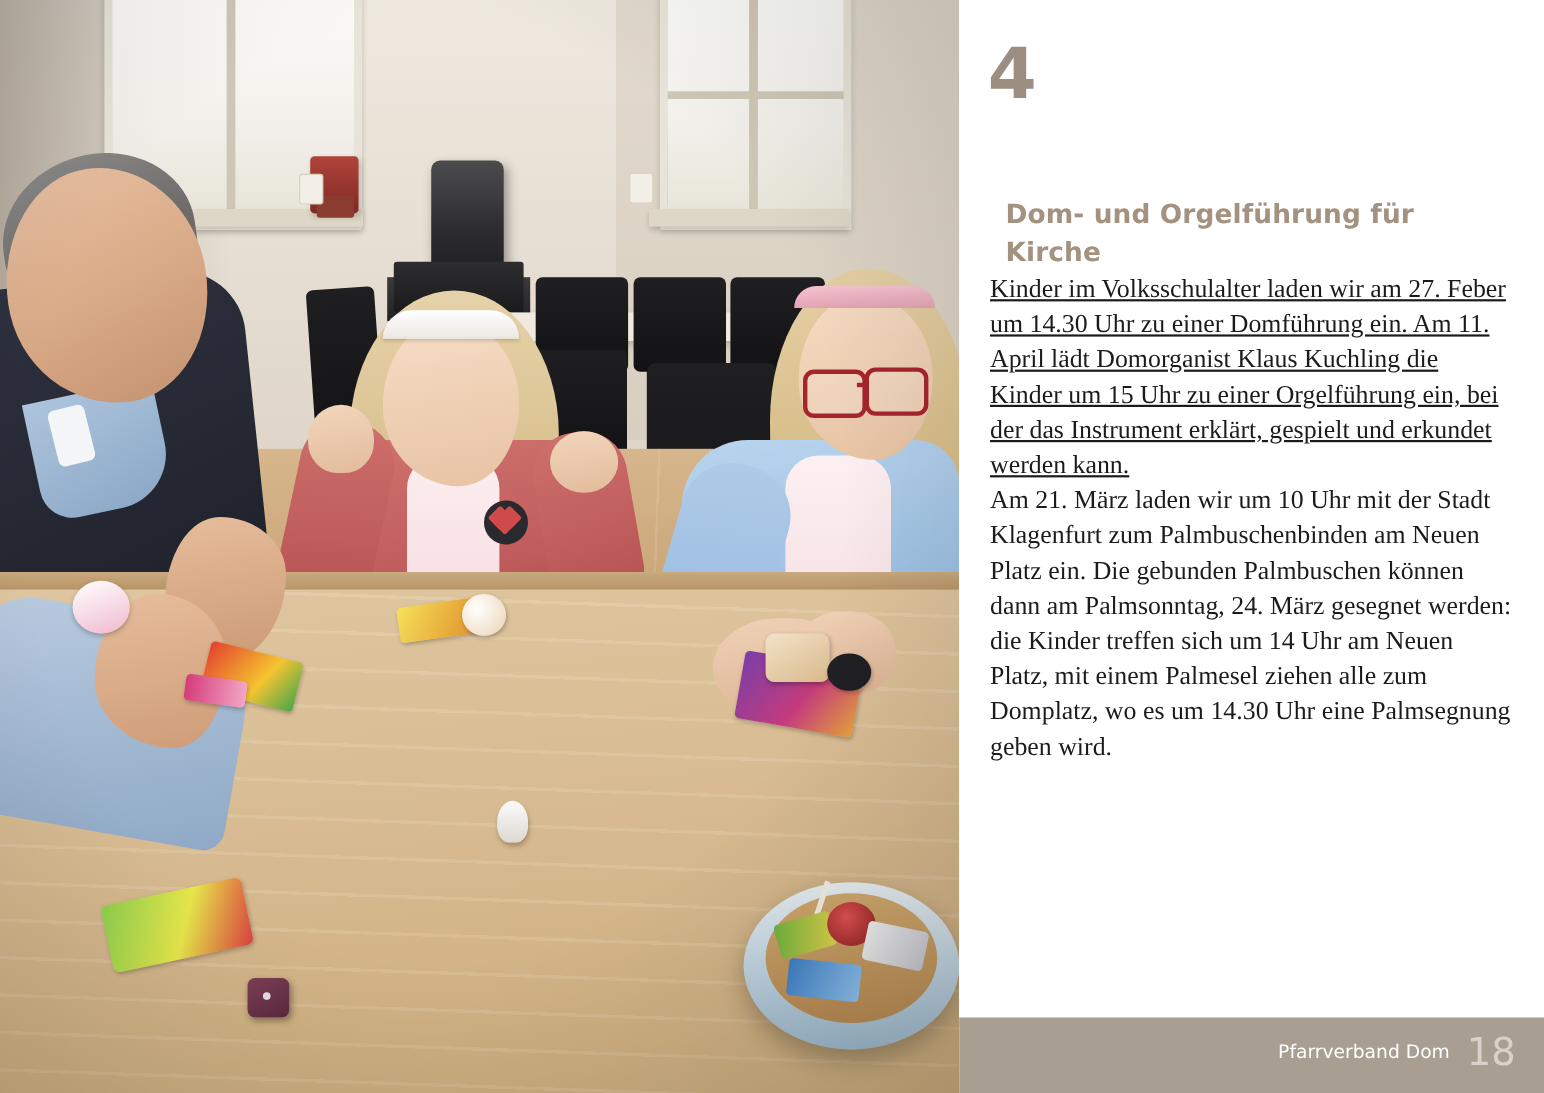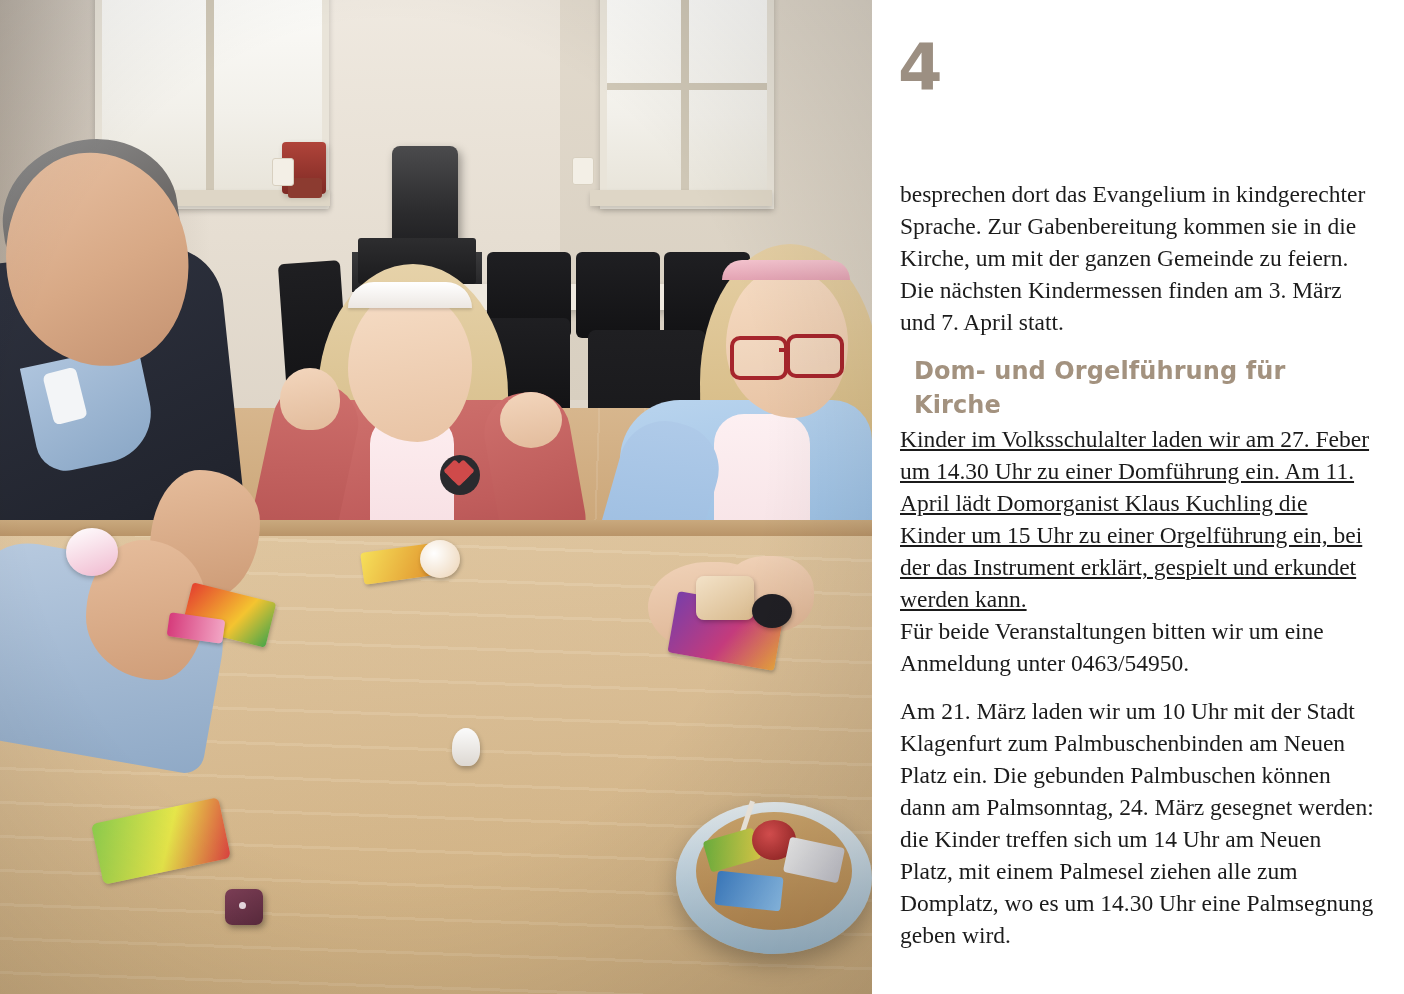--- a/index.html
+++ b/index.html
@@ -617,23 +617,25 @@
       <div class="photo-vignette"></div>
     </div>
   </div>
 
   <div class="text-panel">
 
     <div class="chapter-num">4</div>
 
     <div class="body-col">
 
-      <p>besprechen dort das Evangelium in kindgerechter Sprache. Zur Gabenbereitung kommen sie in die Kirche, um mit der ganzen Gemeinde zu feiern. Die nächsten Kindermessen finden am 3. März und 7. April statt.</p>
 
       <h2 class="section-head">Dom- und Orgelführung für Kirche</h2>
       <p class="tight">Kinder im Volksschulalter laden wir am 27. Feber um 14.30 Uhr zu einer Domführung ein. Am 11. April lädt Domorganist Klaus Kuchling die Kinder um 15 Uhr zu einer Orgelführung ein, bei der das Instrument erklärt, gespielt und erkundet werden kann.</p>
-      <p>Für beide Veranstaltungen bitten wir um eine Anmeldung unter 0463/54950.</p>
 
       <p>Am 21. März laden wir um 10 Uhr mit der Stadt Klagenfurt zum Palmbuschenbinden am Neuen Platz ein. Die gebunden Palmbuschen können dann am Palmsonntag, 24. März gesegnet werden: die Kinder treffen sich um 14 Uhr am Neuen Platz, mit einem Palmesel ziehen alle zum Domplatz, wo es um 14.30 Uhr eine Palmsegnung geben wird.</p>
     </div>
 
+    <div class="footer-bar">
+      <span class="footer-label">Pfarrverband Dom</span>
+      <span class="footer-page">18</span>
+    </div>
   </div>
 </div>
 
 </body></html>

